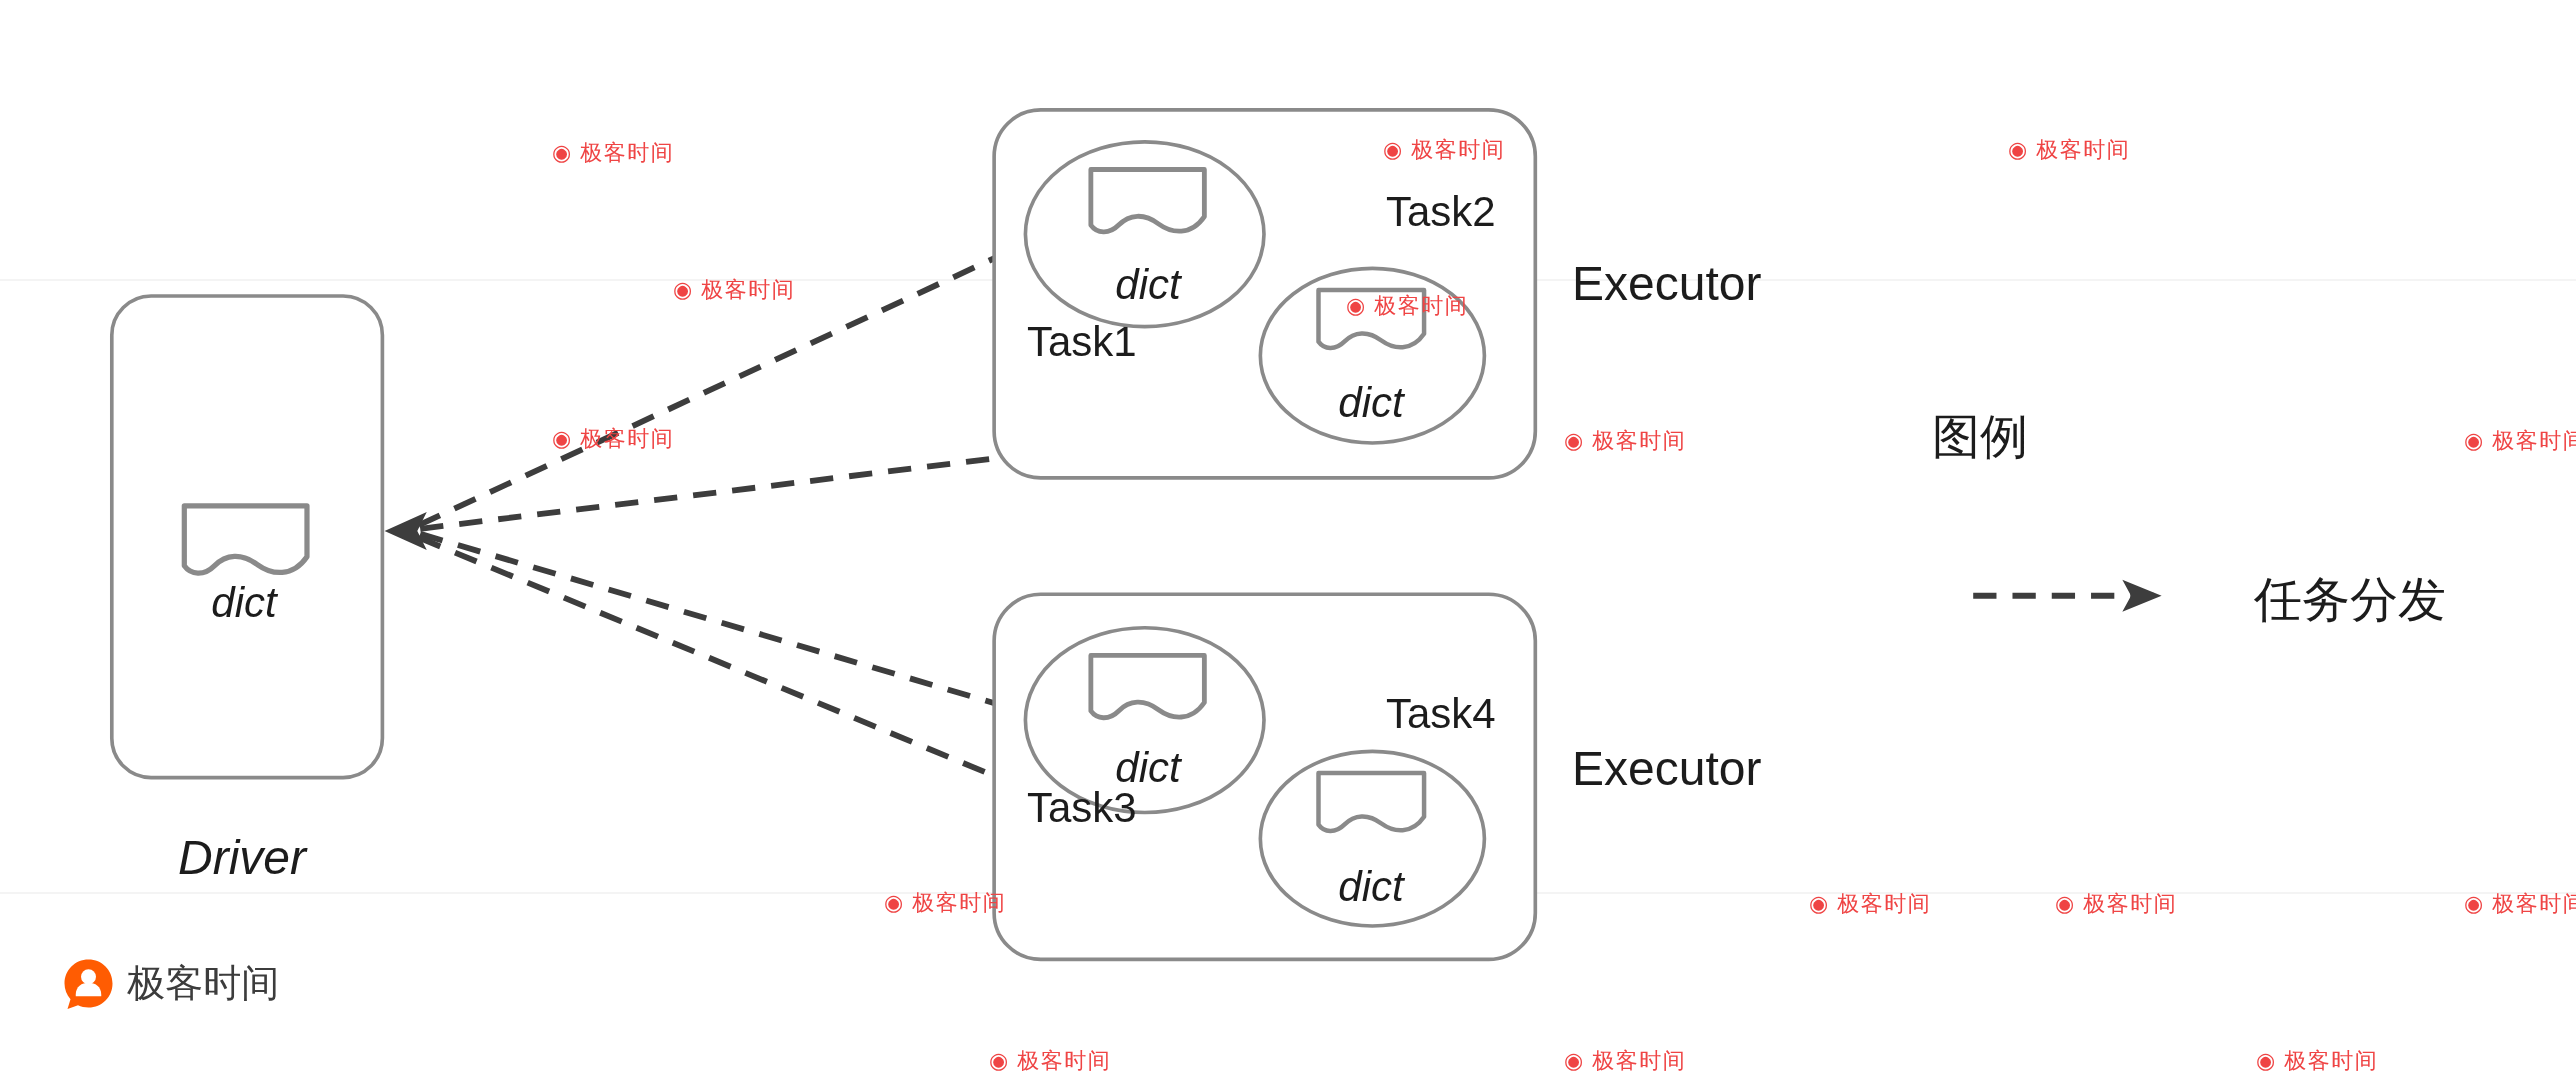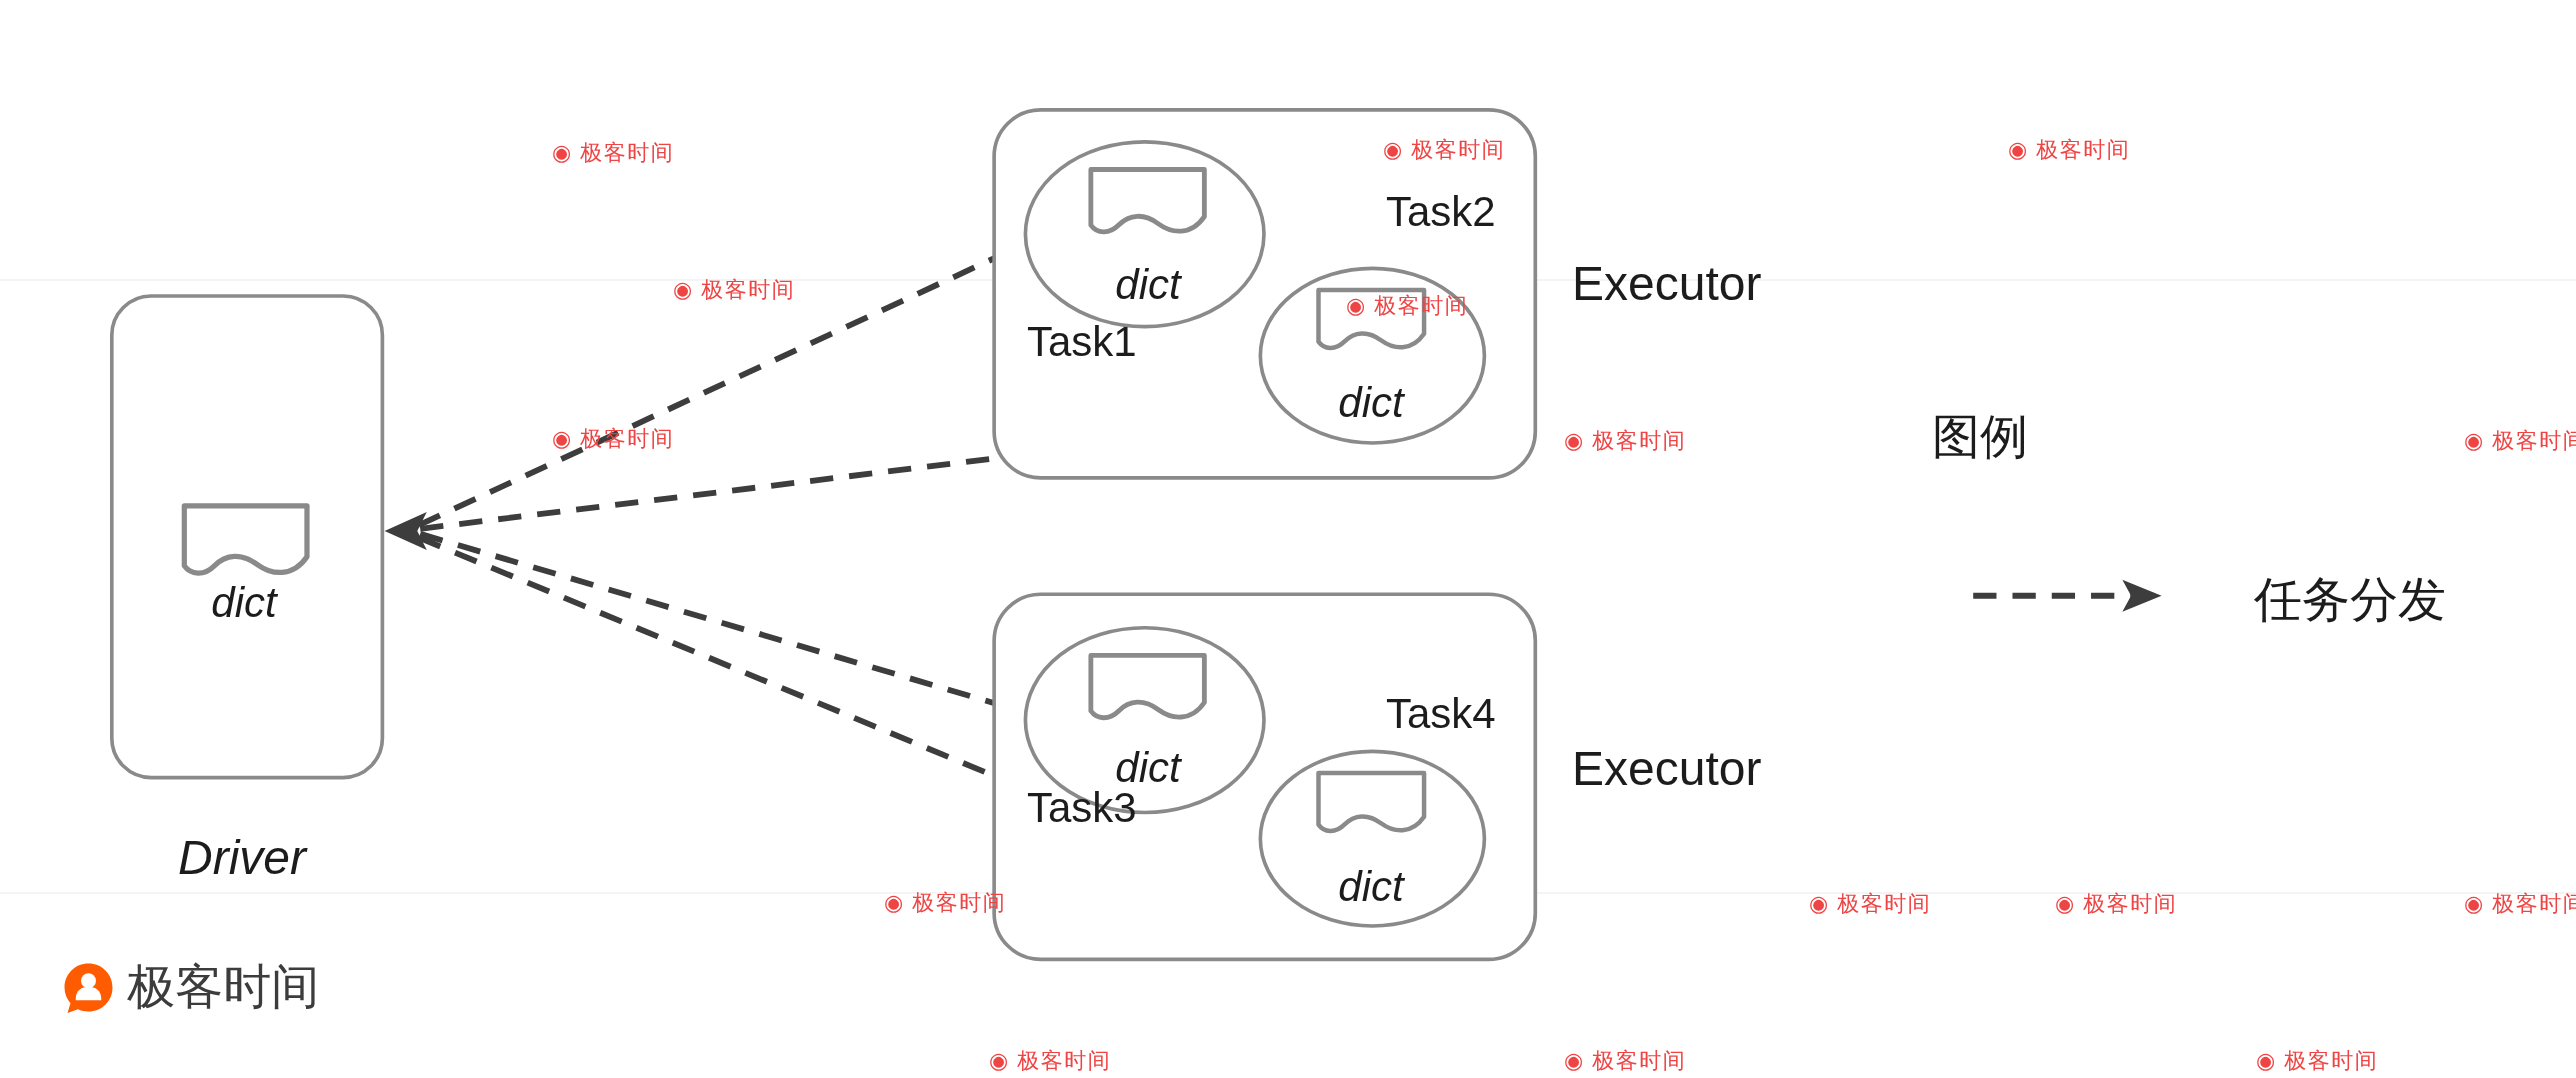--- a/index.html
+++ b/index.html
@@ -9,21 +9,21 @@
   }
   .faint-line{position:absolute;left:0;width:2576px;height:1.5px;background:#f4f4f4;z-index:0;}
   #diagram-svg{position:absolute;left:0;top:0;z-index:1;}
   .lbl{position:absolute;z-index:2;white-space:nowrap;color:#1c1c1c;}
   .fs56{font-size:42px;}
   .fs60{font-size:48px;}
   .ctr{transform:translateX(-50%);font-style:italic;}
   .wm-layer{position:absolute;inset:0;z-index:3;pointer-events:none;}
   .wm{position:absolute;font-size:22px;color:#ef4444;white-space:nowrap;letter-spacing:1.5px;}
   .brand{position:absolute;z-index:2;display:flex;align-items:center;}
-  .brand-text{font-size:48px;font-weight:500;color:#3c3c3c;margin-left:10.2px;}
+  .brand-text{font-size:38px;font-weight:500;color:#3c3c3c;margin-left:10.2px;}
 </style>
 </head>
 <body>
 
 <div class="faint-line" style="top:279px;"></div>
 <div class="faint-line" style="top:892px;"></div>
 
 <svg id="diagram-svg" width="2576" height="1078" viewBox="0 0 3540 1482">
   <defs>
     <marker id="ah" markerUnits="userSpaceOnUse" markerWidth="60" markerHeight="48" refX="50" refY="24" orient="auto">

